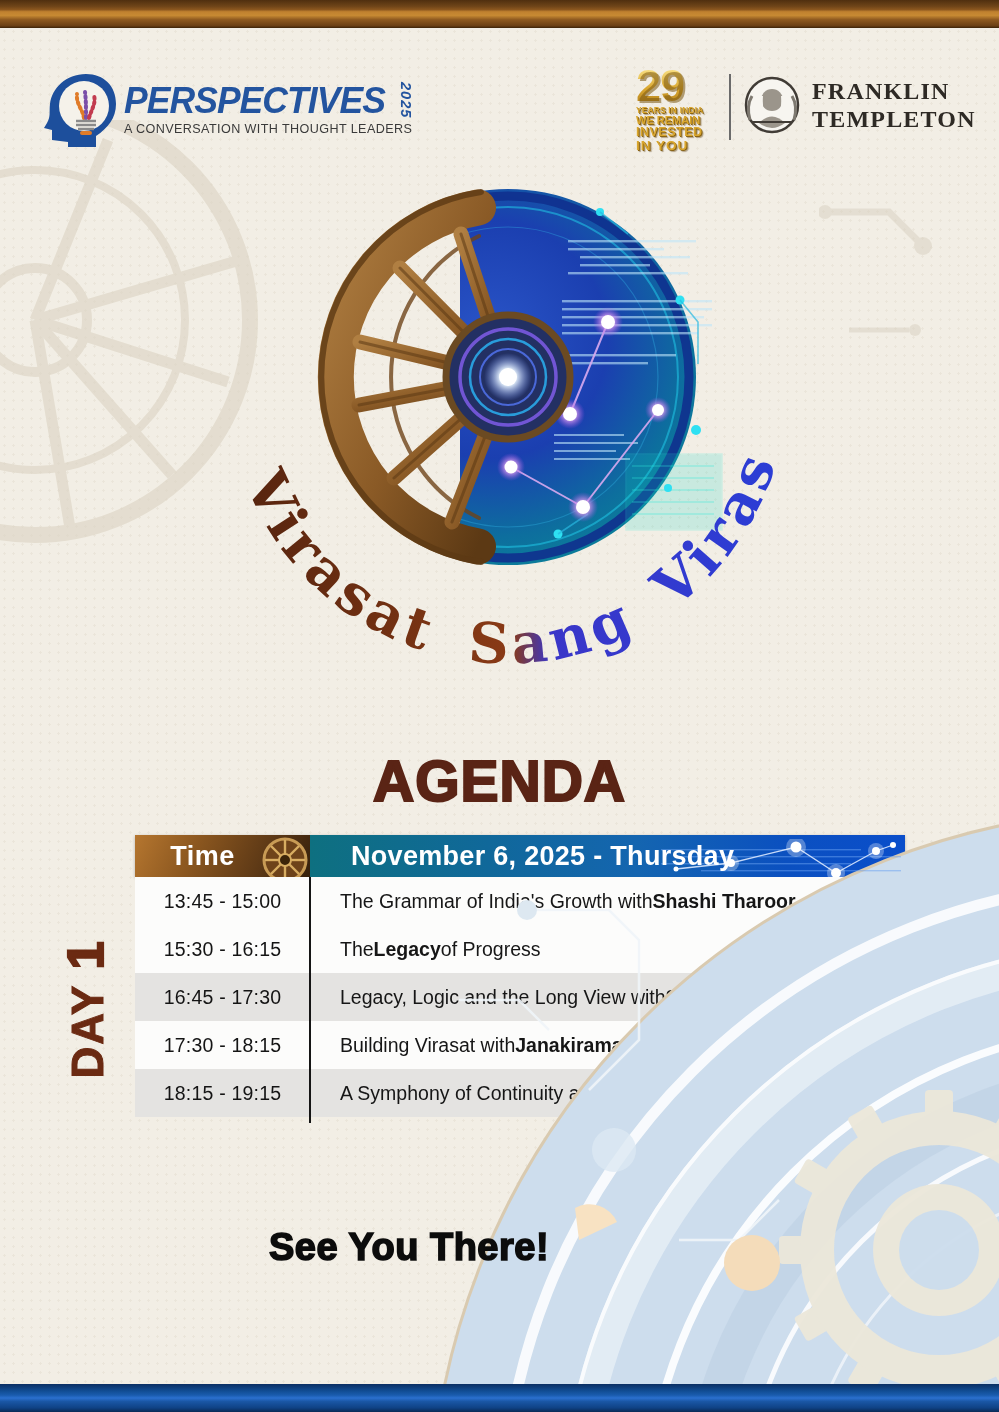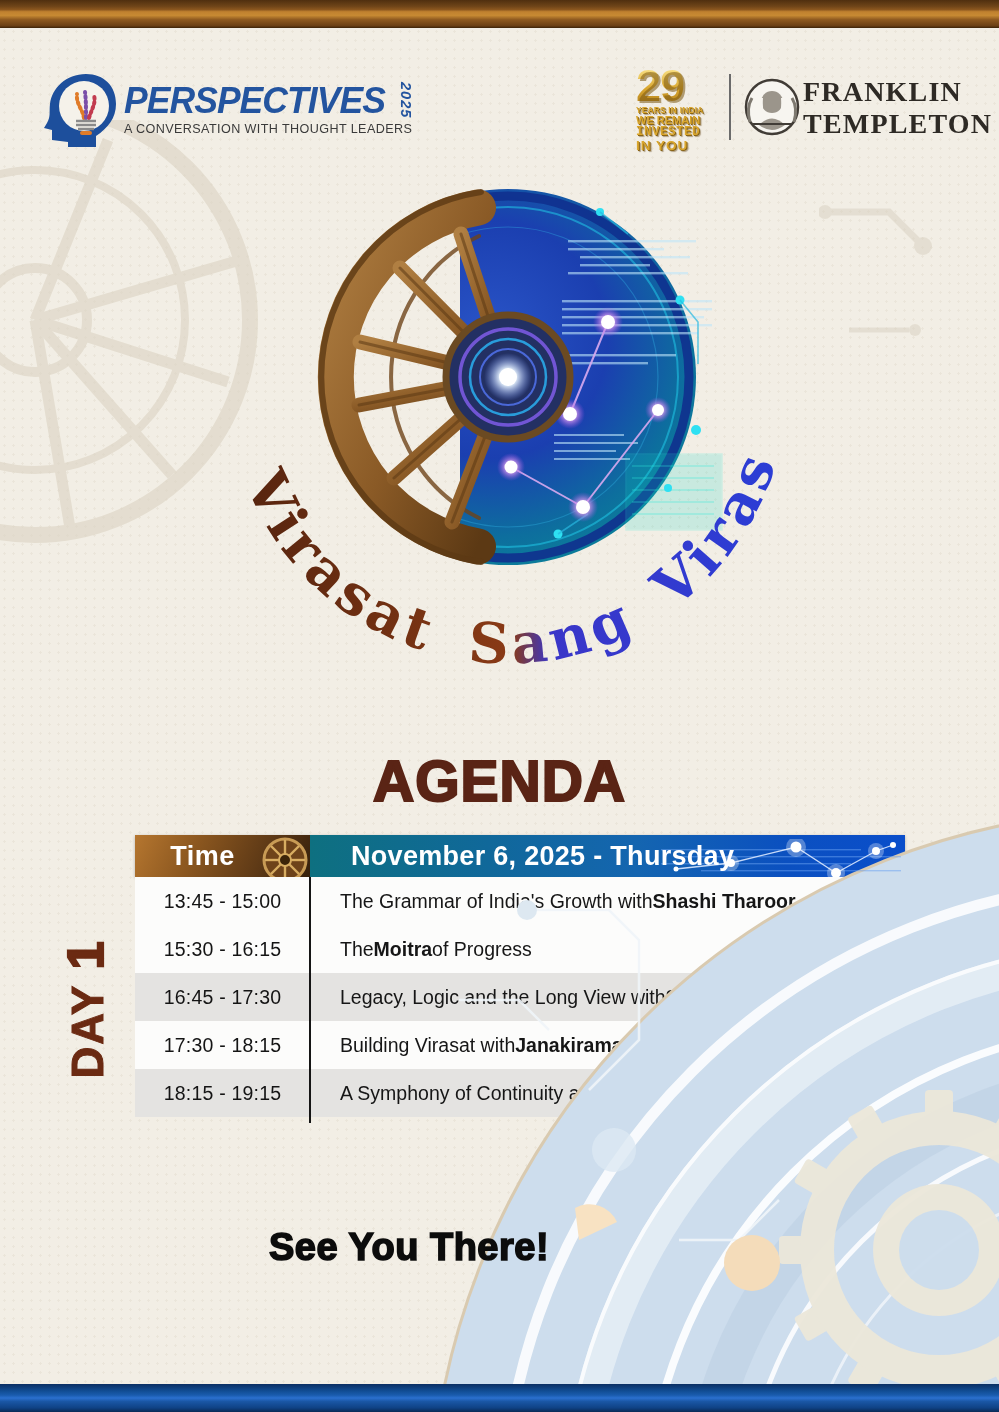--- a/index.html
+++ b/index.html
@@ -27,26 +27,26 @@
   .persp-year{writing-mode:vertical-rl;font-size:14.5px;font-weight:bold;color:#23549f;letter-spacing:1px;margin-left:3px;line-height:1;}
   .persp-tagline{font-size:12.6px;color:#3a3a3a;letter-spacing:.4px;margin-top:3px;font-weight:500;}
   .badge29{position:absolute;left:636px;top:2px;width:84px;text-align:left;line-height:1.02;
     color:#d9a62e;font-weight:bold;text-shadow:1px 1px 0 #8a6414, 2px 2px 1px rgba(90,60,10,.45);}
   .badge29 .b-num{font-size:45px;letter-spacing:-1px;line-height:.9;
     background:linear-gradient(180deg,#f6dc7e 10%,#d9a62e 55%,#b07f1d 100%);
     -webkit-background-clip:text;background-clip:text;-webkit-text-fill-color:transparent;
     text-shadow:2px 2px 0 rgba(122,88,18,.55);}
   .badge29 .b-l1{font-size:8.2px;letter-spacing:.3px;}
   .badge29 .b-l2{font-size:11px;}
-  .badge29 .b-l3{font-size:12.5px;letter-spacing:.5px;font-family:Liberation Mono, monospace;}
+  .badge29 .b-l3{font-size:12.5px;letter-spacing:.5px;}
   .badge29 .b-l4{font-size:13.5px;letter-spacing:1px;}
   .logo-divider{position:absolute;left:729px;top:10px;width:1.5px;height:66px;background:#6b6b6b;}
   .ft{position:absolute;left:742px;top:12px;display:flex;align-items:center;}
   .ft-seal{width:60px;height:60px;}
-  .ft-name{margin-left:1px;font-family:"Liberation Serif", serif;font-size:28px;font-weight:bold;
+  .ft-name{margin-left:10px;font-family:"Liberation Serif", serif;font-size:24px;font-weight:bold;
     color:#2e2a25;letter-spacing:1.2px;line-height:1.16;}
   
   .hero{position:absolute;left:228px;top:182px;width:560px;height:530px;overflow:visible;}
   .hero svg{overflow:visible;}
   
   .agenda-title{position:absolute;left:0;top:748px;width:999px;text-align:center;
     font-size:57px;font-weight:bold;color:#5a2415;letter-spacing:1px;
     -webkit-text-stroke:2.2px #5a2415;}
   .day-label{position:absolute;left:-33px;top:980px;width:240px;height:60px;
     transform:rotate(-90deg);text-align:center;color:#6b2a12;white-space:nowrap;}
@@ -406,21 +406,21 @@
           <div class="t-time">13:45 - 15:00</div>
           <div class="t-event">
             <span>The Grammar of India's Growth with </span>
             <span class="bold">Shashi Tharoor</span>
           </div>
         </div>
         <div class="t-row">
           <div class="t-time">15:30 - 16:15</div>
           <div class="t-event">
             <span>The </span>
-            <span class="bold">Moitra</span>
+            <span class="bold">Legacy</span>
             <span> of Progress</span>
           </div>
         </div>
         <div class="t-row alt">
           <div class="t-time">16:45 - 17:30</div>
           <div class="t-event">
             <span>Legacy, Logic and the Long View with </span>
             <span class="bold">Stephen Dover</span>
           </div>
         </div>

